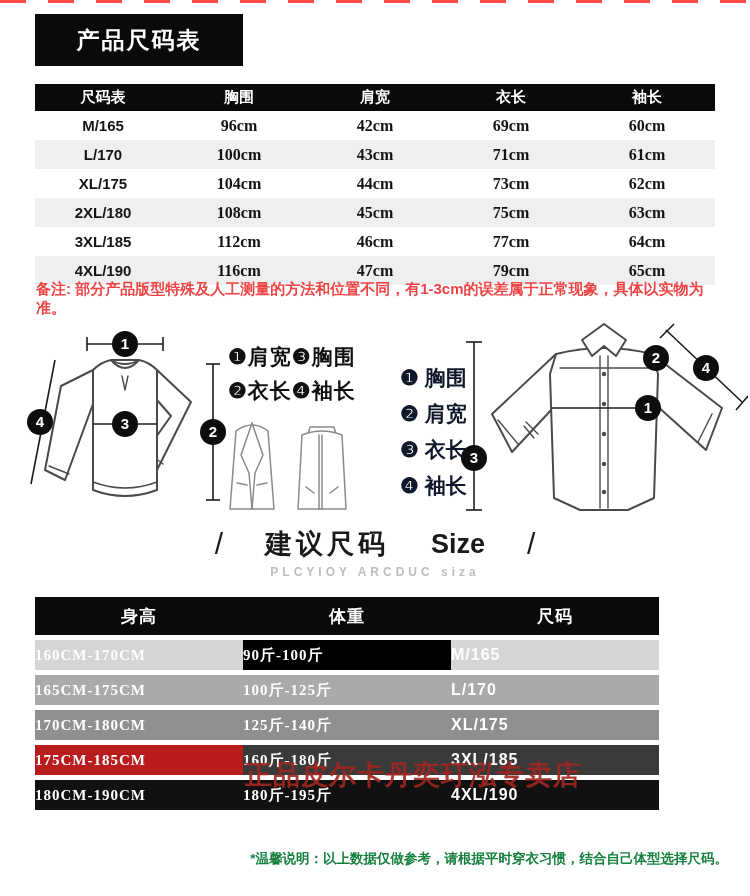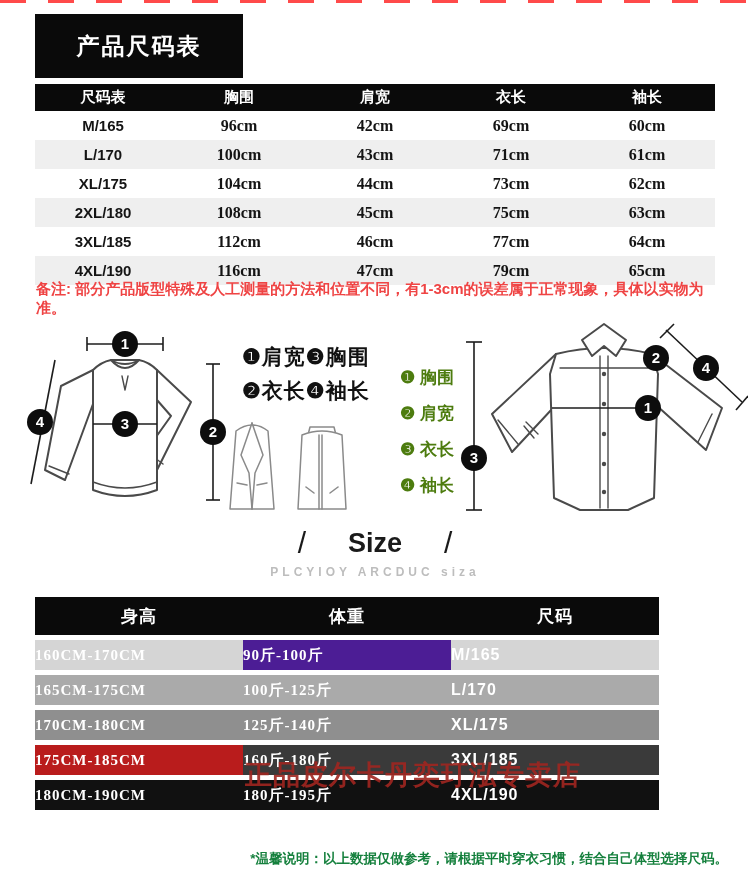--- a/index.html
+++ b/index.html
@@ -7,21 +7,21 @@
     position:relative;width:750px;height:896px;background:#fff;overflow:hidden;
     font-family:"Liberation Sans",sans-serif;color:#111;
   }
   
   .top-dashes{
     position:absolute;top:0;left:0;width:750px;height:3px;opacity:.85;
     background:repeating-linear-gradient(90deg,#ff2a2a 0 26px,transparent 26px 48px);
   }
   
   .badge{
-    position:absolute;left:35px;top:14px;width:208px;height:64px;background:#0a0a0a;
+    position:absolute;left:35px;top:14px;width:208px;height:52px;background:#0a0a0a;
     color:#fff;font-size:23px;font-weight:bold;display:flex;align-items:center;justify-content:center;
     letter-spacing:2px;
   }
   
   .size-table{
     position:absolute;left:35px;top:84px;width:680px;border-collapse:collapse;table-layout:fixed;
   }
   .size-table th{
     background:#0a0a0a;color:#fff;font-size:15px;font-weight:bold;height:27px;padding:0;text-align:center;
   }
@@ -30,25 +30,25 @@
     font-family:"Liberation Serif",serif;font-size:16px;
   }
   .size-table td.size-label{font-family:"Liberation Sans",sans-serif;font-size:15px;}
   .size-table tr.alt td{background:#efefef;}
   .note{
     position:absolute;left:36px;top:280px;width:690px;font-size:15px;font-weight:bold;color:#ef4444;margin:0;
   }
   
   .svg-abs{position:absolute;}
   .left-legend{
-    position:absolute;left:242px;top:340px;font-size:21px;font-weight:bold;line-height:34px;color:#111;
+    position:absolute;left:228px;top:340px;font-size:21px;font-weight:bold;line-height:34px;color:#111;
     letter-spacing:1px;white-space:nowrap;
   }
   .right-legend{
-    position:absolute;left:400px;top:360px;font-size:17px;font-weight:bold;line-height:36px;color:#4d7c0f;
+    position:absolute;left:400px;top:360px;font-size:21px;font-weight:bold;line-height:36px;color:#0f172a;
   }
   .right-legend div{white-space:nowrap;}
   
   .suggest{
     position:absolute;left:0;top:526px;width:750px;display:flex;align-items:center;justify-content:center;gap:42px;
     color:#1a1a1a;
   }
   .suggest .slash{font-size:30px;font-weight:400;}
   .suggest .cn{font-size:27px;font-weight:bold;letter-spacing:4px;}
   .suggest .en{font-size:27px;font-weight:600;}
@@ -249,37 +249,38 @@
 
     <line class="dim" x1="206" y1="20" x2="282" y2="92"></line>
     <line class="dim" x1="200" y1="28" x2="214" y2="14"></line>
     <line class="dim" x1="276" y1="100" x2="288" y2="86"></line>
     <circle class="marker" cx="246" cy="58" r="13"></circle>
     <text class="marker-num" x="246" y="63">4</text>
   </svg>
 
   <div class="suggest">
     <span class="slash">/</span>
+    <span class="cn">建议尺码</span>
     <span class="en">Size</span>
     <span class="slash">/</span>
   </div>
   <div class="suggest-sub">PLCYIOY ARCDUC siza</div>
 
   <table class="fit-table">
     <thead>
       <tr>
         <th>身高</th>
         <th>体重</th>
         <th>尺码</th>
       </tr>
     </thead>
     <tbody>
       <tr>
         <td style="background: rgb(213, 213, 213);">160CM-170CM</td>
-        <td style="background: #4c1d95;">90斤-100斤</td>
+        <td style="background: #000000;">90斤-100斤</td>
         <td class="fit-size" style="background: rgb(213, 213, 213);">M/165</td>
       </tr>
       <tr>
         <td style="background: rgb(170, 170, 170);">165CM-175CM</td>
         <td style="background: rgb(170, 170, 170); margin-top: 37px;">100斤-125斤</td>
         <td class="fit-size" style="background: rgb(170, 170, 170);">L/170</td>
       </tr>
       <tr>
         <td style="background: rgb(143, 143, 143);">170CM-180CM</td>
         <td style="background: rgb(143, 143, 143);">125斤-140斤</td>

